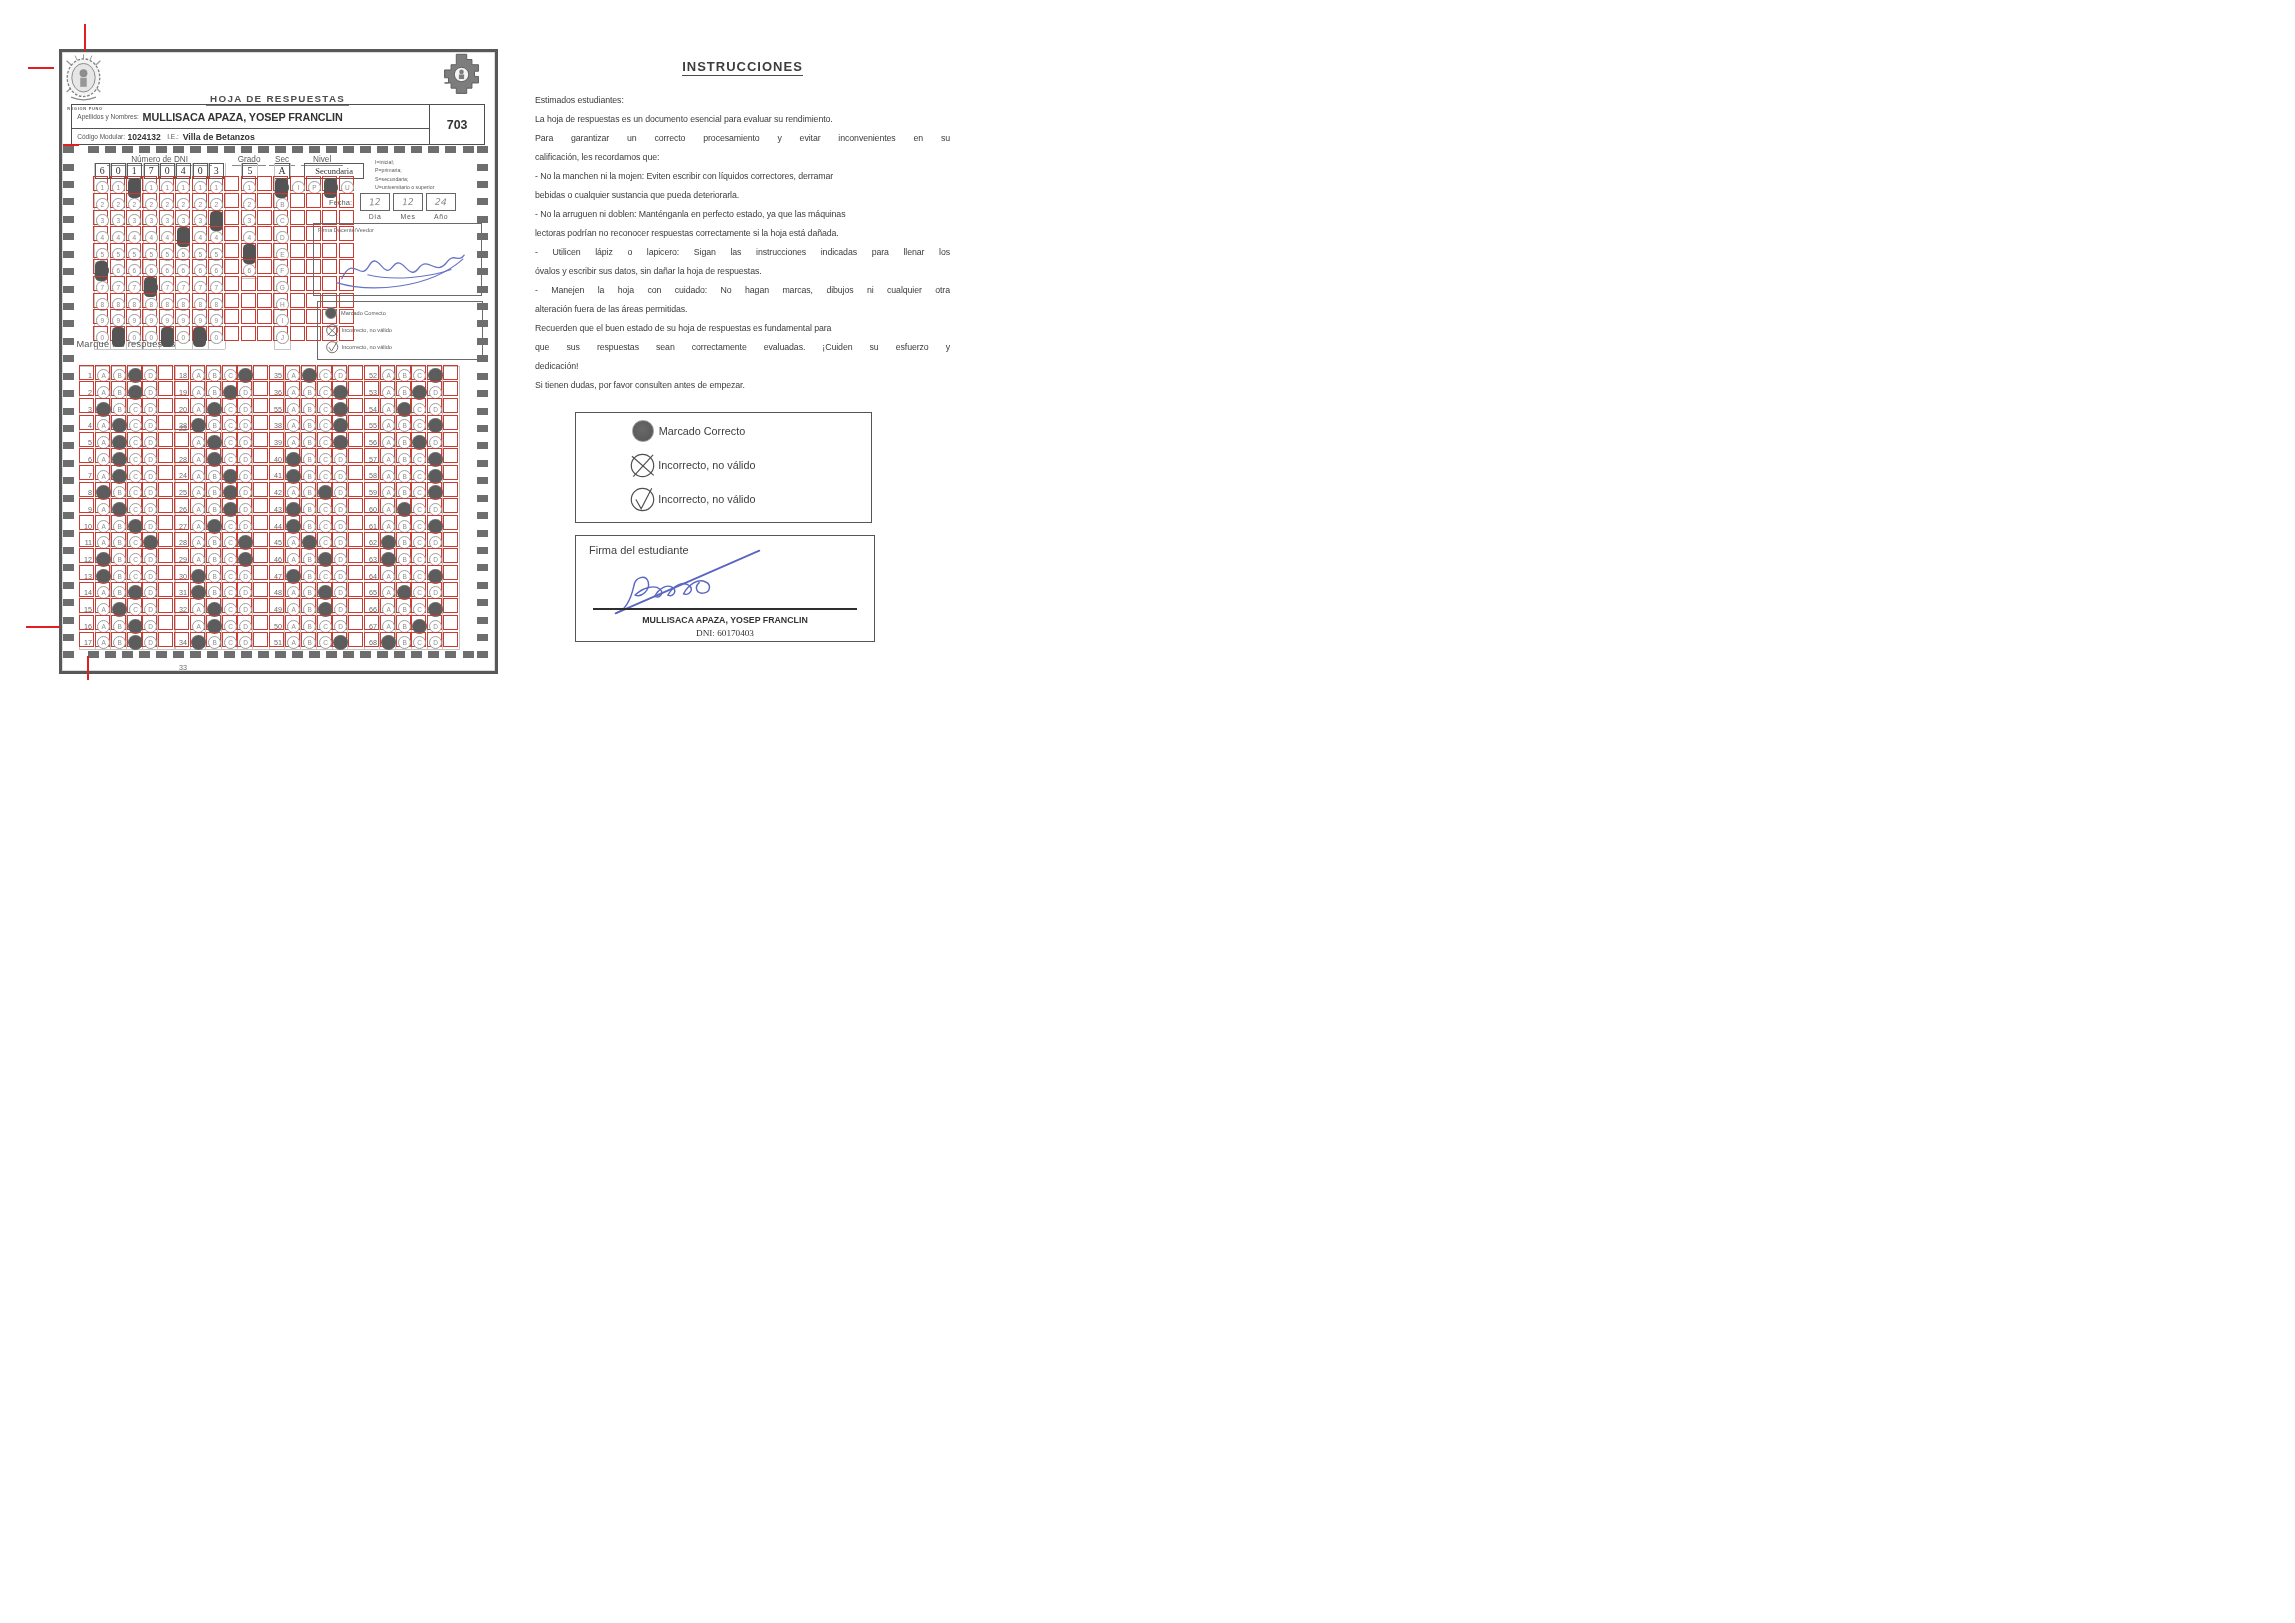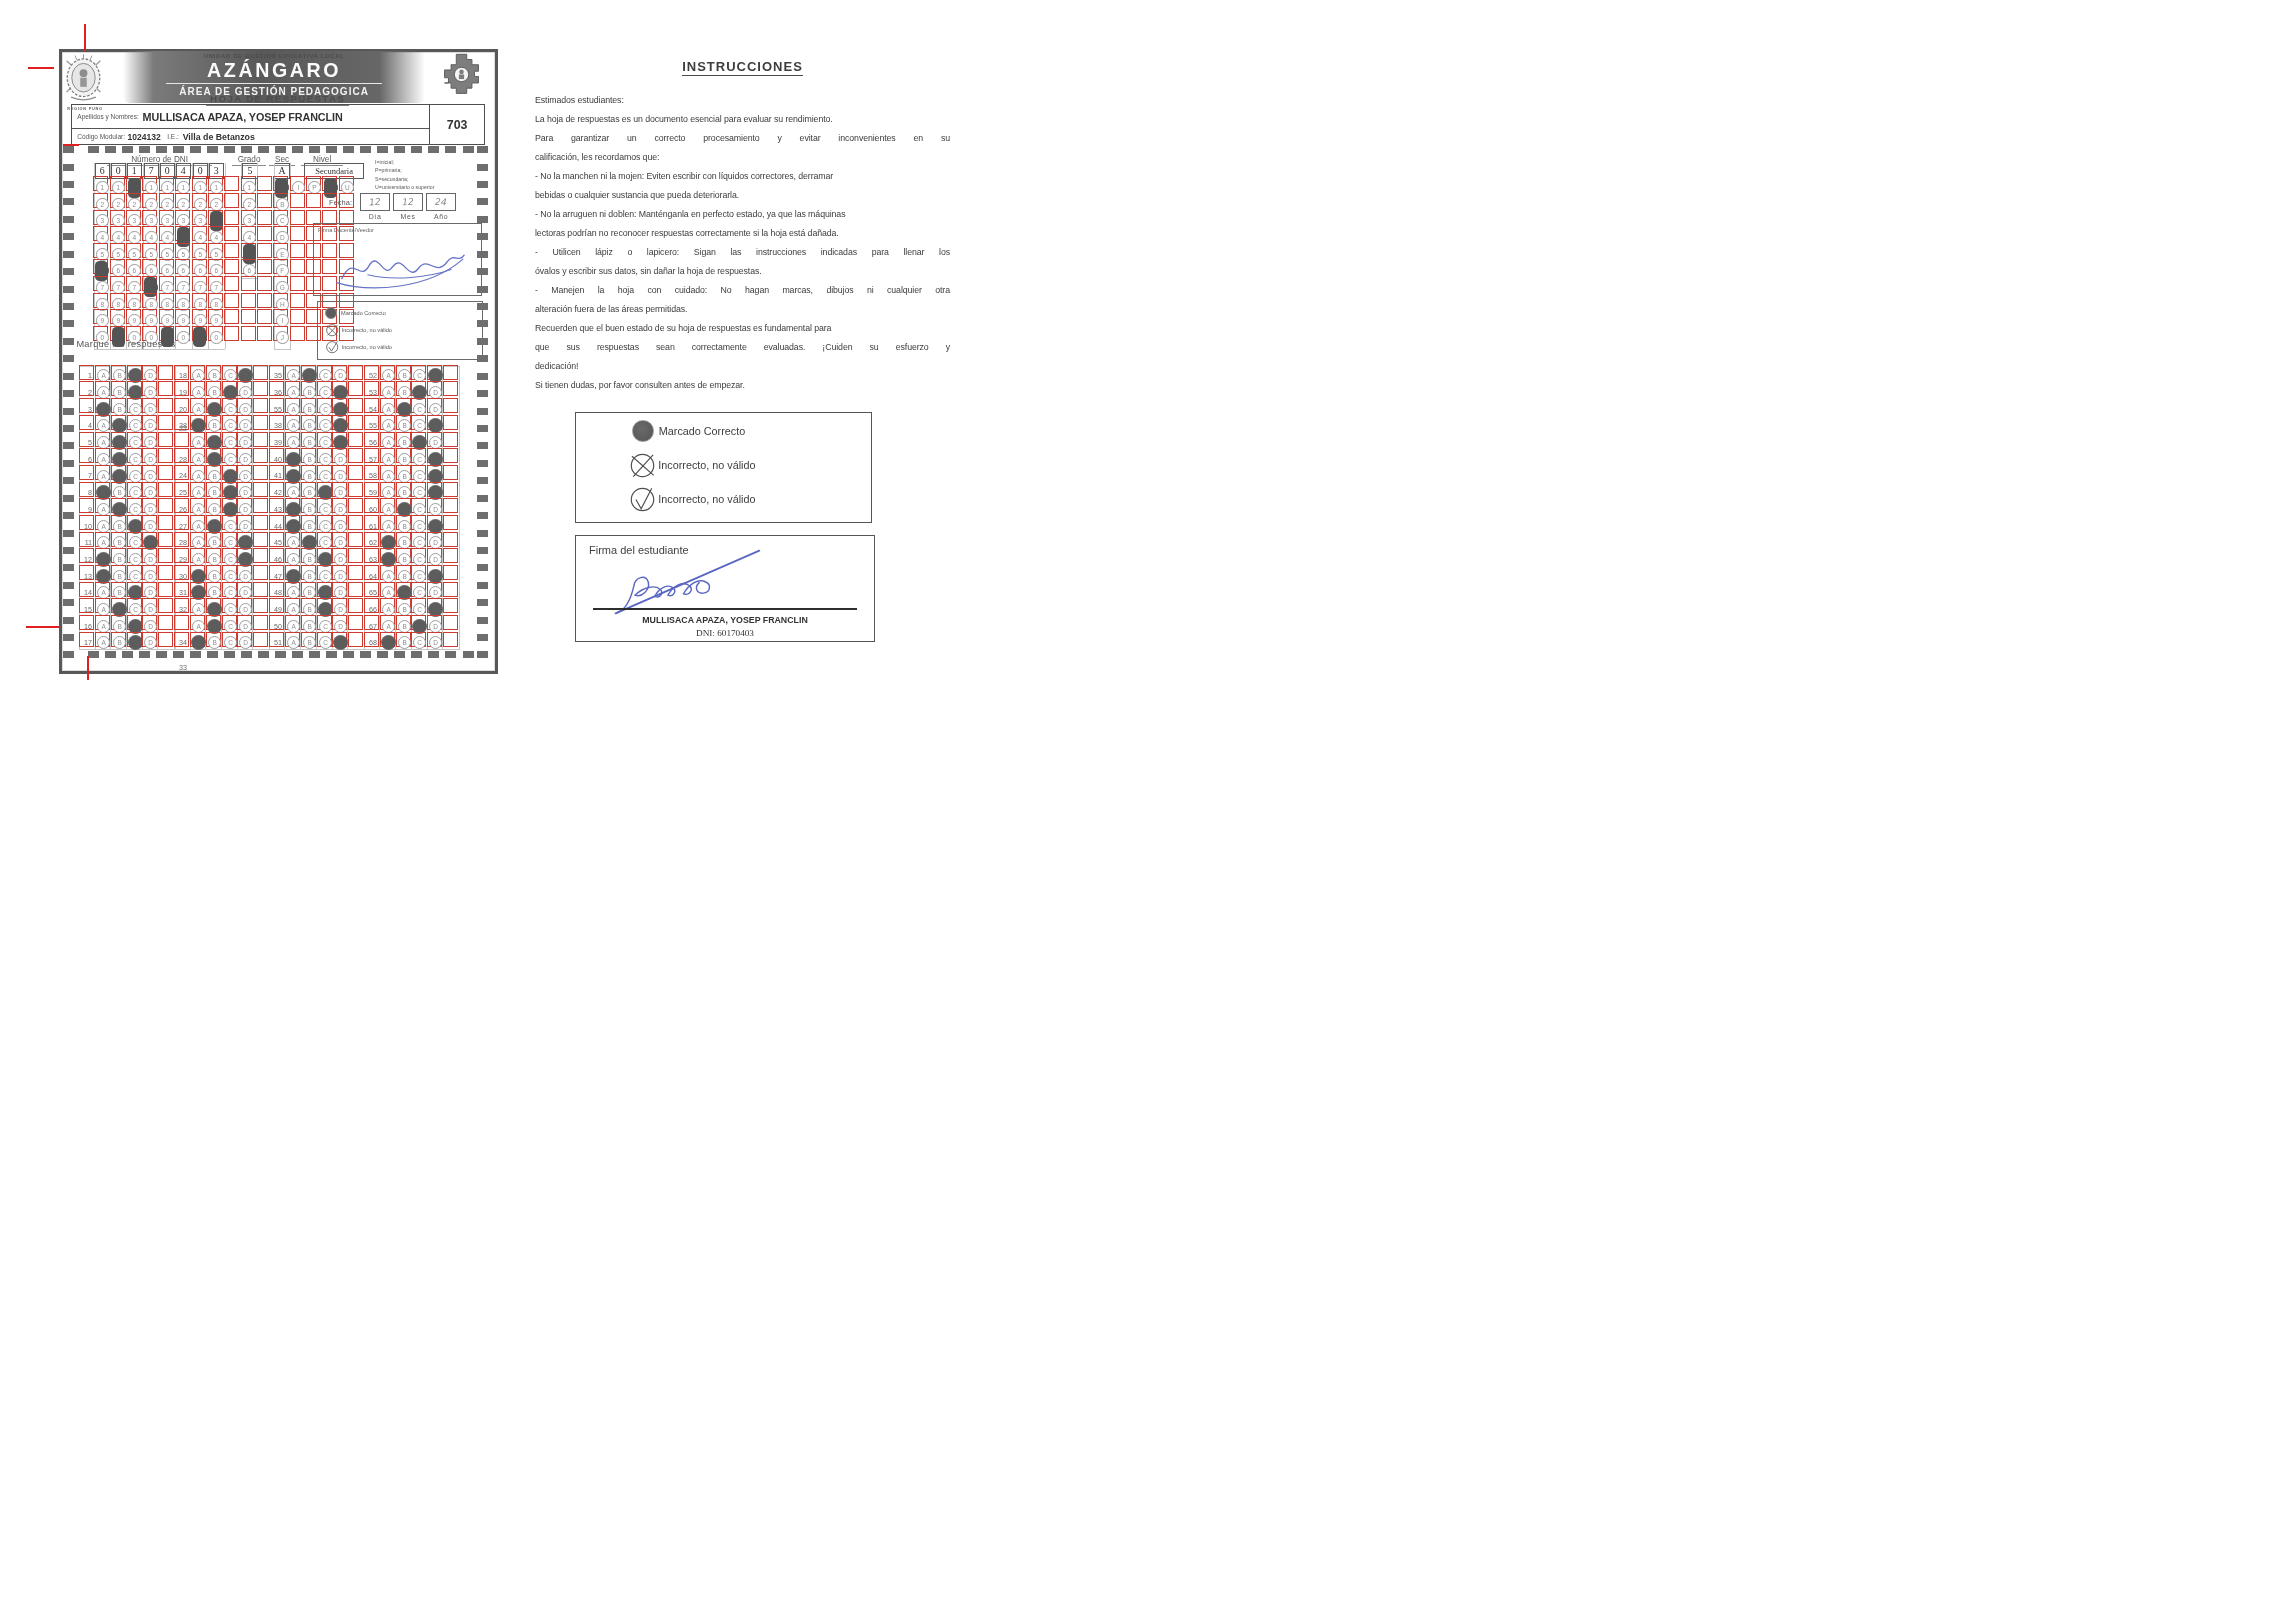--- a/index.html
+++ b/index.html
@@ -47,26 +47,20 @@
     <line x1="18" y1="4" x2="22" y2="13" stroke="#9a9a9a" stroke-width="1.5"></line>
     <line x1="44" y1="4" x2="40" y2="13" stroke="#9a9a9a" stroke-width="1.5"></line>
     <ellipse cx="31" cy="38" rx="25" ry="29" fill="#f3f3f3" stroke="#7e7e7e" stroke-width="2" stroke-dasharray="4 2.5"></ellipse>
     <ellipse cx="31" cy="38" rx="18" ry="22" fill="#e6e6e6" stroke="#8a8a8a" stroke-width="1.5"></ellipse>
     <circle cx="31" cy="31" r="6" fill="#8d8d8d"></circle>
     <rect x="26" y="38" width="10" height="14" fill="#979797"></rect>
     <path d="M12,68 Q31,76 50,68" fill="none" stroke="#8a8a8a" stroke-width="2"></path>
   </svg>
   <div class="abs" style="left:3.9px;top:58px;width:46px;text-align:center;font-size:3.9px;font-weight:bold;color:#5c5c5c;letter-spacing:0.7px;">REGION PUNO</div>
 
-  <div class="banner">
-    <div class="abs" style="left:0;top:2px;width:100%;text-align:center;font-size:5.9px;font-weight:bold;color:#4c4c4c;letter-spacing:0.7px;">UNIDAD DE GESTIÓN EDUCATIVA LOCAL</div>
-    <div class="abs" style="left:0;top:7.9px;width:100%;text-align:center;font-size:19.6px;font-weight:800;color:#fbfbfb;letter-spacing:2.6px;">AZÁNGARO</div>
-    <div class="abs" style="left:43px;top:32px;width:216px;height:1.3px;background:#e8e8e8;"></div>
-    <div class="abs" style="left:0;top:35px;width:100%;text-align:center;font-size:10px;font-weight:bold;color:#f2f2f2;letter-spacing:1px;">ÁREA DE GESTIÓN PEDAGOGICA</div>
-  </div>
 
   <svg class="abs" style="left:385px;top:5.2px;" width="37" height="43" viewBox="0 0 56 66">
     <path d="M20,2 h16 v8 h8 v8 h10 v10 h-6 v8 h6 v10 H44 v8 h-8 v8 H20 v-8 h-8 v-8 H2 V46 h6 v-8 H2 V26 h10 v-8 h8 z" fill="#7d7d7d" stroke="#5d5d5d" stroke-width="1.5"></path>
     <circle cx="28" cy="33" r="11" fill="#f5f5f5" stroke="#5d5d5d" stroke-width="1.5"></circle>
     <circle cx="28" cy="29" r="3.5" fill="#7d7d7d"></circle>
     <rect x="24" y="33" width="8" height="7" fill="#7d7d7d"></rect>
   </svg>
 
   <div class="abs" style="left:0;top:44px;width:439px;text-align:center;">
     <span style="font-size:9.8px;font-weight:bold;color:#4c4c4c;letter-spacing:1.3px;border-bottom:1px solid #7a7a7a;padding:0 3.9px 0.7px;">HOJA DE RESPUESTAS</span>

